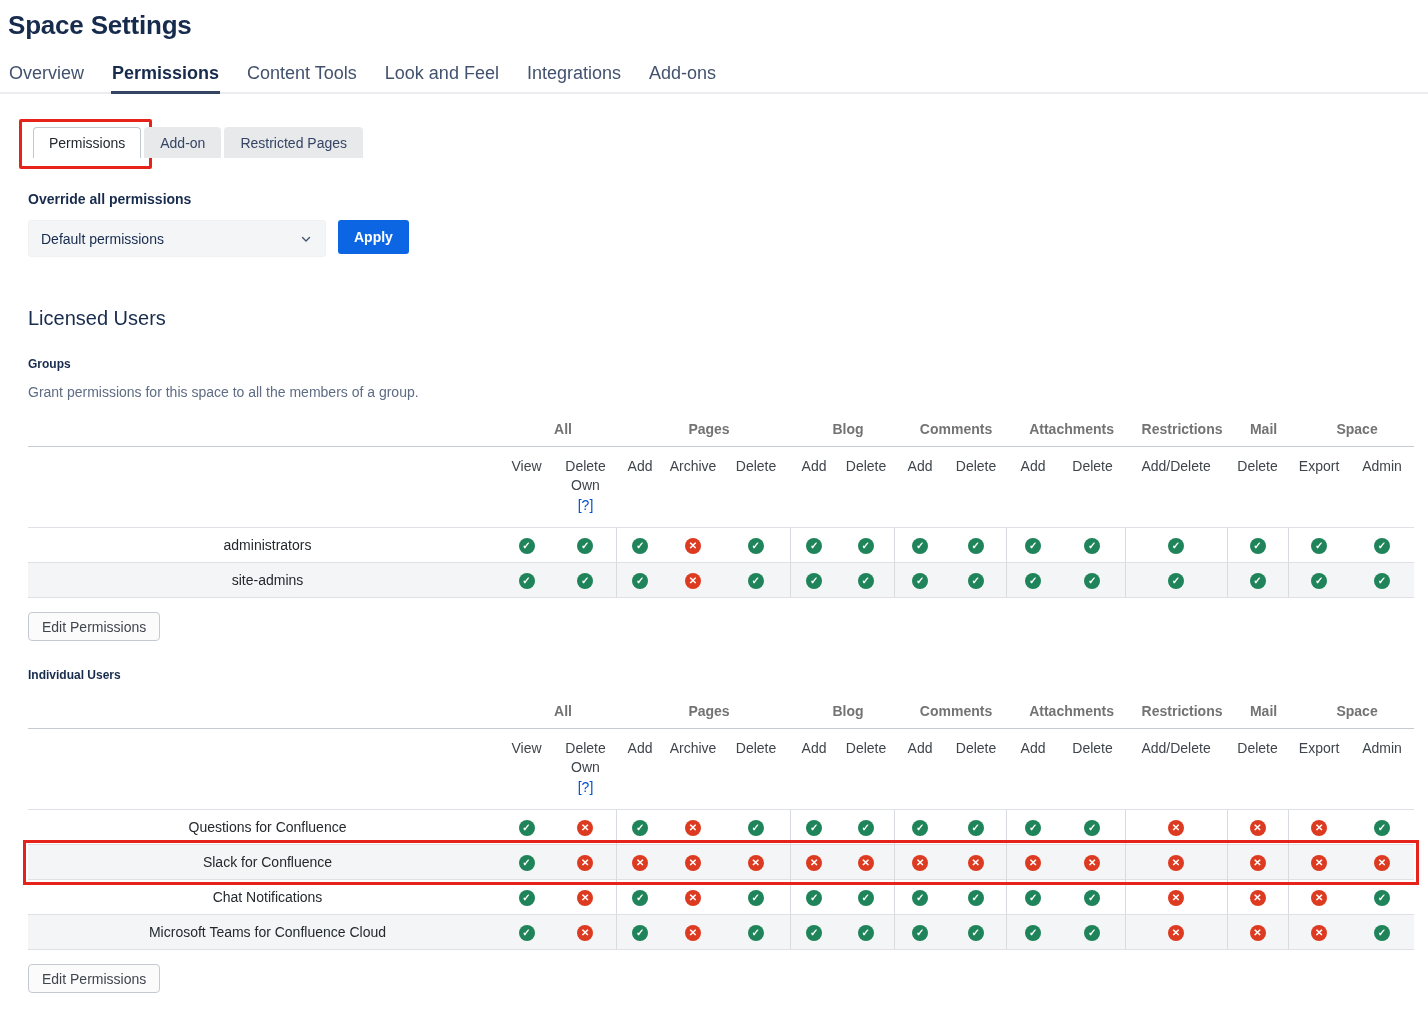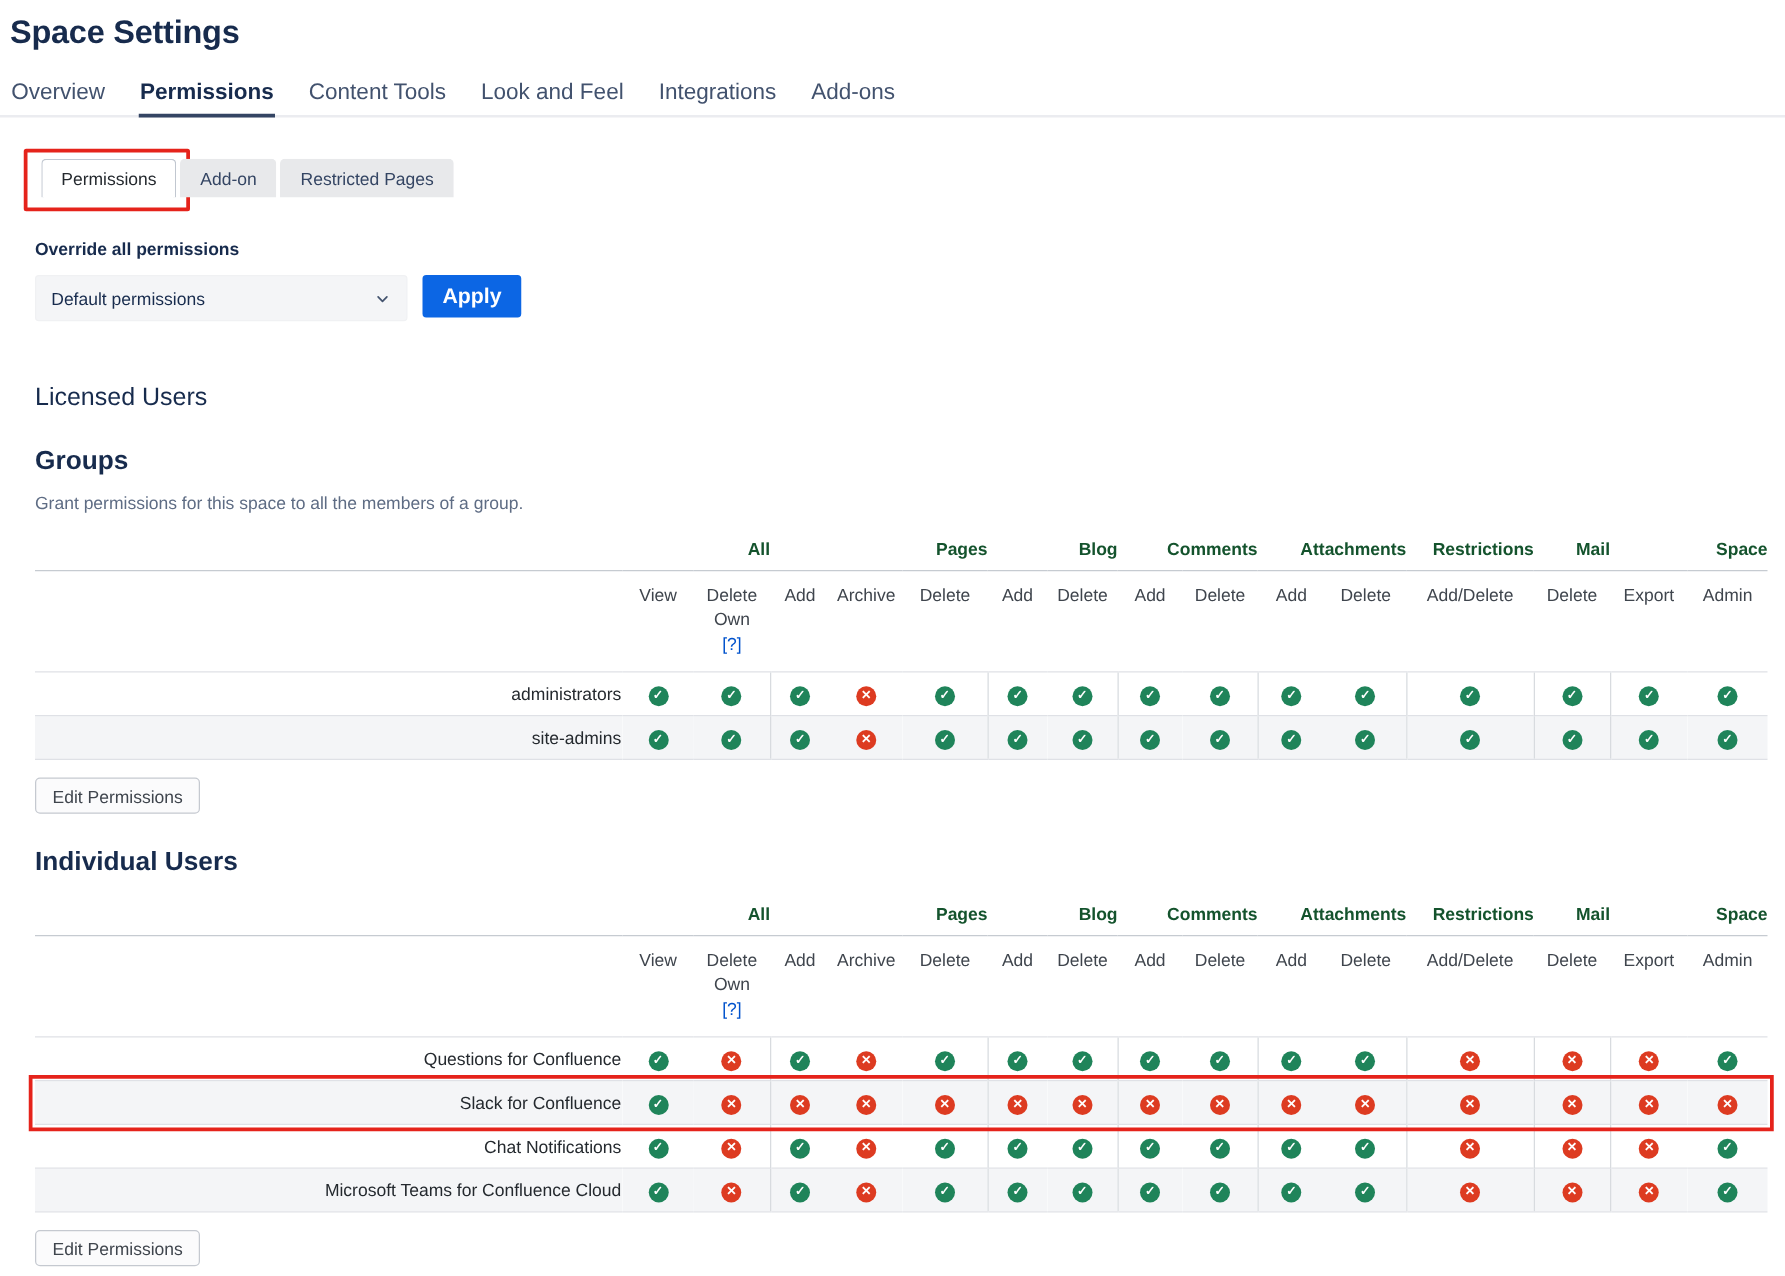--- a/index.html
+++ b/index.html
@@ -60,49 +60,49 @@
     width: 298px; height: 37px;
     background: #F4F5F7; border: 1px solid #F0F1F3; border-radius: 3px;
     display: flex; align-items: center; justify-content: space-between;
     padding: 0 12px; color: #172B4D; cursor: pointer;
   }
   .chevron { display: inline-flex; align-items: center; }
   .apply-btn {
     height: 34px; padding: 0 16px;
     background: #0C66E4; color: #ffffff;
     border: none; border-radius: 3px;
-    font-size: 17px; font-weight: 700; font-family: inherit; cursor: pointer;
+    font-size: 14px; font-weight: 700; font-family: inherit; cursor: pointer;
   }
 
   .h2-licensed { margin: 50px 0 0; font-size: 20px; font-weight: 500; color: #172B4D; }
-  .h3-section { margin: 27px 0 0; font-size: 21px; font-weight: 700; color: #172B4D; }
+  .h3-section { margin: 27px 0 0; font-size: 12px; font-weight: 700; color: #172B4D; }
   .section-desc { margin: 13px 0 0; color: #5E6C84; }
 
   
   table.perm-table {
     border-collapse: collapse; table-layout: fixed;
     width: 1386px; margin-top: 15px;
   }
   .perm-table th, .perm-table td { overflow: hidden; }
   .group-row th {
-    text-align: right; font-size: 14px; font-weight: 700; color: #14532d;
+    text-align: center; font-size: 14px; font-weight: 700; color: #737373;
     padding: 6px 0 9px 12px;
     border-bottom: 1px solid #C6CBD1;
   }
   .group-row th.name-col { padding: 0; }
   .sub-row th {
     height: 75px; vertical-align: top;
     font-weight: 400; font-size: 14px; color: #3F454D;
     padding: 10px 2px 12px; line-height: 19px;
   }
   a.help { color: #0052CC; text-decoration: none; display: block; margin-top: 1px; }
   tbody td { border-top: 1px solid #DFE1E6; height: 35px; }
   tbody tr:last-child td { border-bottom: 1px solid #DFE1E6; }
   tbody tr:nth-child(even) td { background: #F4F5F7; }
-  td.name { text-align: right; padding-left: 10px; color: #24292E; margin-top: 16px; }
+  td.name { text-align: center; padding-left: 10px; color: #24292E; margin-top: 16px; }
   td.perm { text-align: center; }
   td.gs { border-left: 1px solid #D8DBDF; }
   tr.annotated { outline: 3px solid #E5231B; outline-offset: 2px; }
 
   .ic {
     display: inline-flex; width: 16px; height: 16px; border-radius: 50%;
     align-items: center; justify-content: center;
     color: #ffffff; font-size: 10px; font-weight: 700; line-height: 1;
   }
   .ic.granted { background: #1F845A; }

